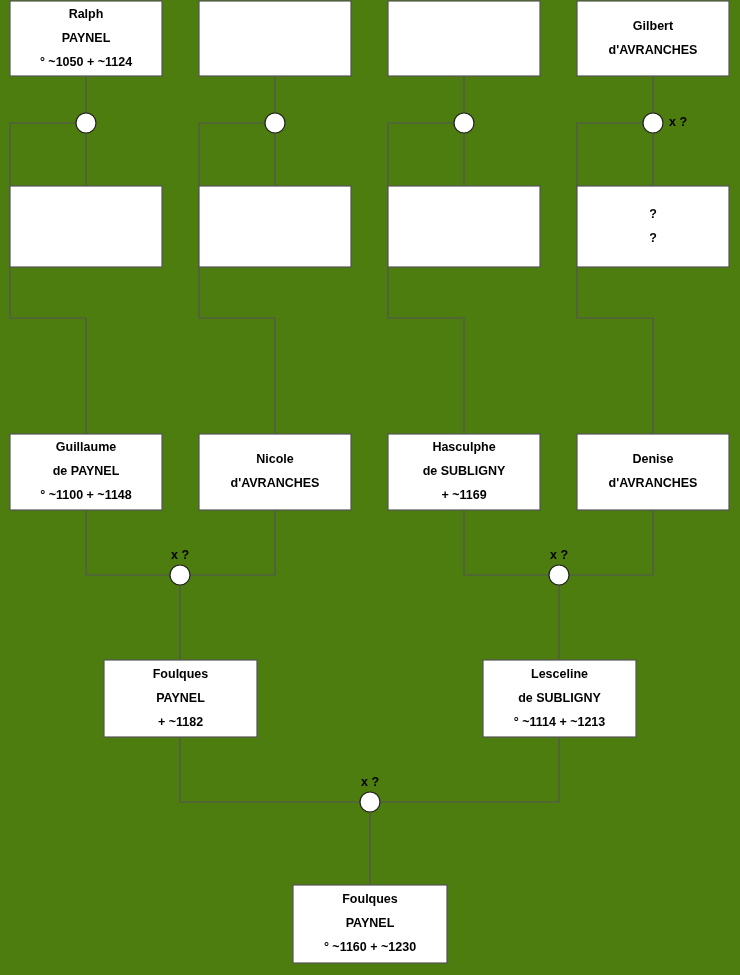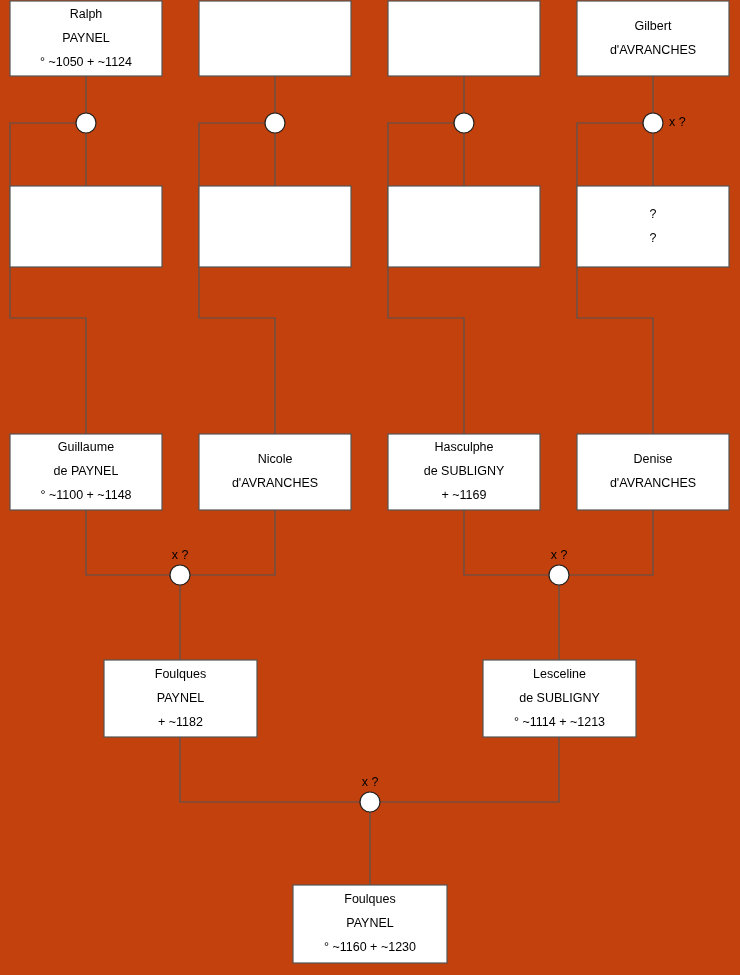--- a/index.html
+++ b/index.html
@@ -7,22 +7,23 @@
     padding: 0;
     background: #ffffff;
   }
   body {
     font-family: "Liberation Sans", sans-serif;
   }
   #tree-root {
     position: relative;
     width: 740px;
     height: 975px;
-    background: #c2410c;
+    background: #4d7c0f;
     overflow: hidden;
+    font-weight: bold;
   }
   svg.tree-svg {
     position: absolute;
     top: 0;
     left: 0;
     width: 740px;
     height: 975px;
     display: block;
   }
   .person-box {

